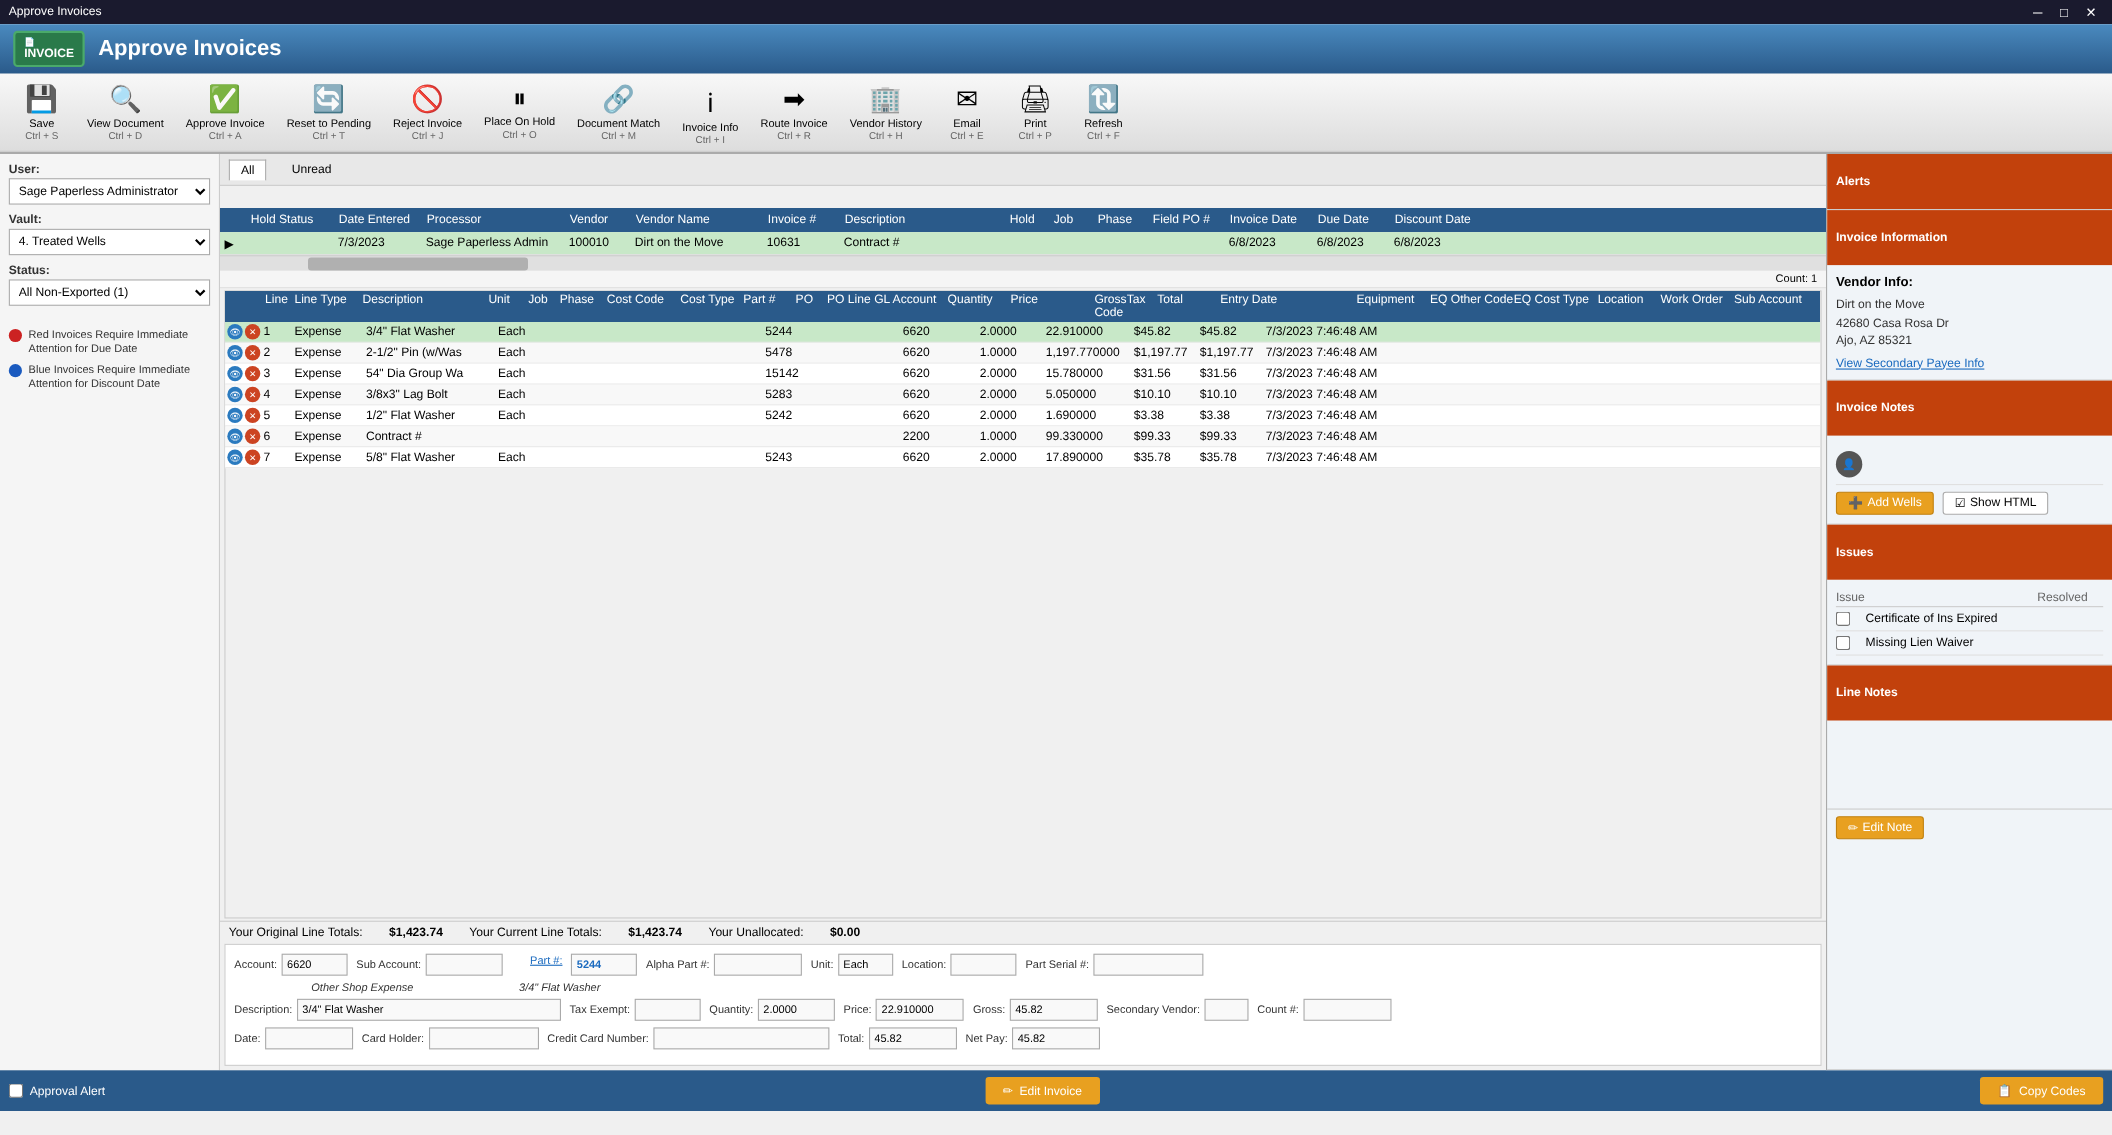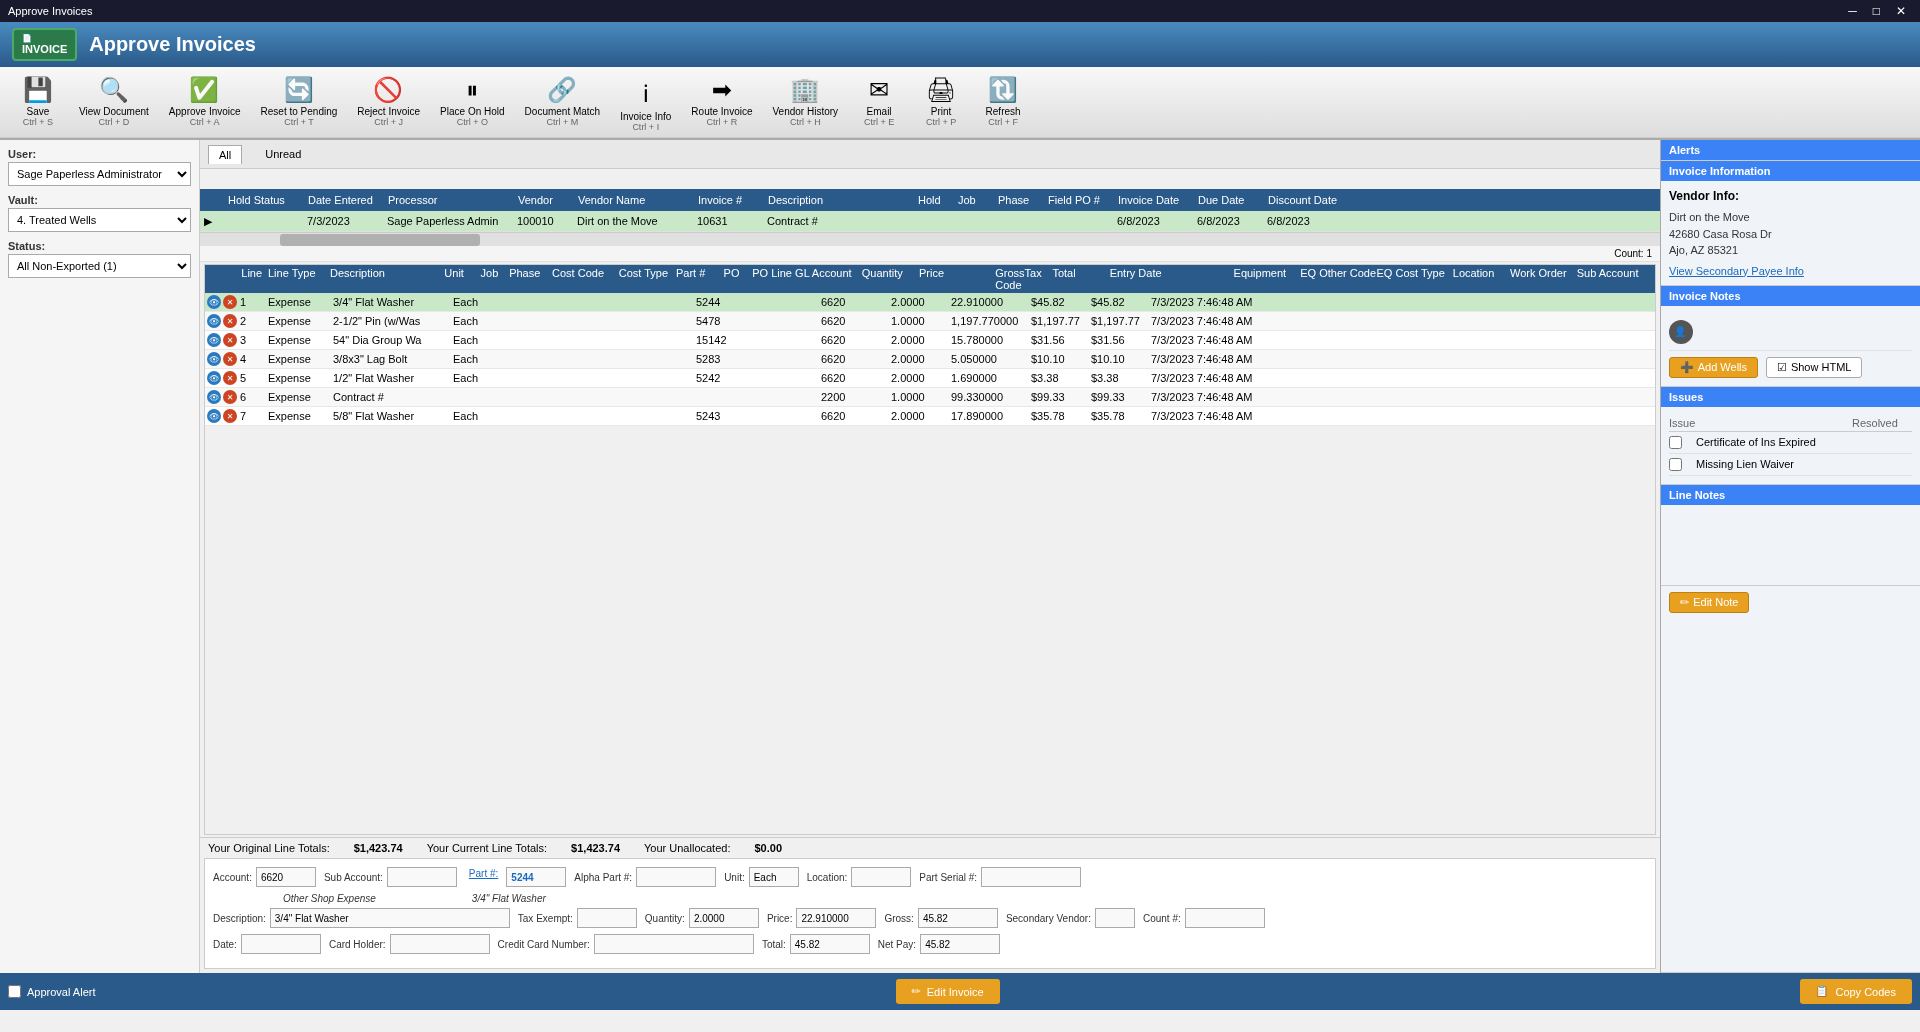--- a/index.html
+++ b/index.html
@@ -47,28 +47,28 @@
     .line-row { display: flex; font-size: 10px; padding: 2px 2px; border-bottom: 1px solid #e8e8e8; align-items: center; }
     .line-row.selected { background: #c8e0f8; }
     .line-cell { padding: 1px 3px; flex-shrink: 0; overflow: hidden; text-overflow: ellipsis; white-space: nowrap; }
     
     
     .bottom-detail { background: white; border: 1px solid #ccc; margin: 0 4px 4px; padding: 8px; flex-shrink: 0; }
     .detail-row { display: flex; align-items: center; gap: 8px; margin-bottom: 6px; flex-wrap: wrap; }
     .detail-field { display: flex; align-items: center; gap: 4px; }
     .detail-label { font-size: 10px; color: #333; }
     .detail-input { border: 1px solid #aaa; padding: 1px 4px; height: 20px; background: #f9f9f9; font-size: 10px; }
-    .detail-input.link { color: #1a6abf; text-decoration: underline; border: none; background: none; cursor: pointer; }
+    .detail-input.link { color: #1a6abf; text-decoration: underline; border: none; background: none; cursor: pointer; margin-left: 13px; }
     .detail-desc { font-size: 10px; color: #333; font-style: italic; }
     .totals-bar { background: #f0f0f0; border-top: 1px solid #ccc; padding: 4px 8px; display: flex; gap: 24px; align-items: center; font-size: 10px; flex-shrink: 0; }
     
     
     .right-panel { width: 260px; background: #f0f4f8; border-left: 1px solid #ccc; display: flex; flex-direction: column; flex-shrink: 0; overflow-y: auto; }
     .right-panel-section { border-bottom: 1px solid #ccc; }
-    .right-panel-header { background: #3b82f6; color: white; padding: 4px 8px; font-weight: bold; font-size: 11px; }
+    .right-panel-header { background: #c2410c; color: white; padding: 19px 8px; font-weight: bold; font-size: 11px; }
     .right-panel-content { padding: 8px; }
     .vendor-info-block { font-size: 11px; color: #333; line-height: 1.5; }
     .vendor-link { color: #1a6abf; text-decoration: underline; cursor: pointer; font-size: 11px; }
     
     
     .note-item { display: flex; gap: 6px; padding: 6px 0; border-bottom: 1px solid #e0e0e0; }
     .note-avatar { width: 24px; height: 24px; background: #666; border-radius: 50%; flex-shrink: 0; }
     .note-meta { font-size: 10px; color: #333; }
     .note-author { font-weight: bold; }
     .note-date { color: #666; }
@@ -206,20 +206,30 @@
       <div class="sidebar-label">Vault:</div>
       <select class="sidebar-select">
         <option>4. Treated Wells</option>
       </select>
       
       <div class="sidebar-label">Status:</div>
       <select class="sidebar-select">
         <option>All Non-Exported (1)</option>
       </select>
 
+      <div style="margin-top: 12px;">
+        <div class="legend-item">
+          <div class="legend-dot" style="background:#cc2222;"></div>
+          <span class="legend-text">Red Invoices Require Immediate Attention for Due Date</span>
+        </div>
+        <div class="legend-item">
+          <div class="legend-dot" style="background:#1a5abf;"></div>
+          <span class="legend-text">Blue Invoices Require Immediate Attention for Discount Date</span>
+        </div>
+      </div>
     </div>
 
     <div class="main-content">
 
       <div class="top-bar">
         <button class="tab-btn active">All</button>
         <button class="tab-btn">Unread</button>
       </div>
 
       <div class="invoice-scroll-area">

